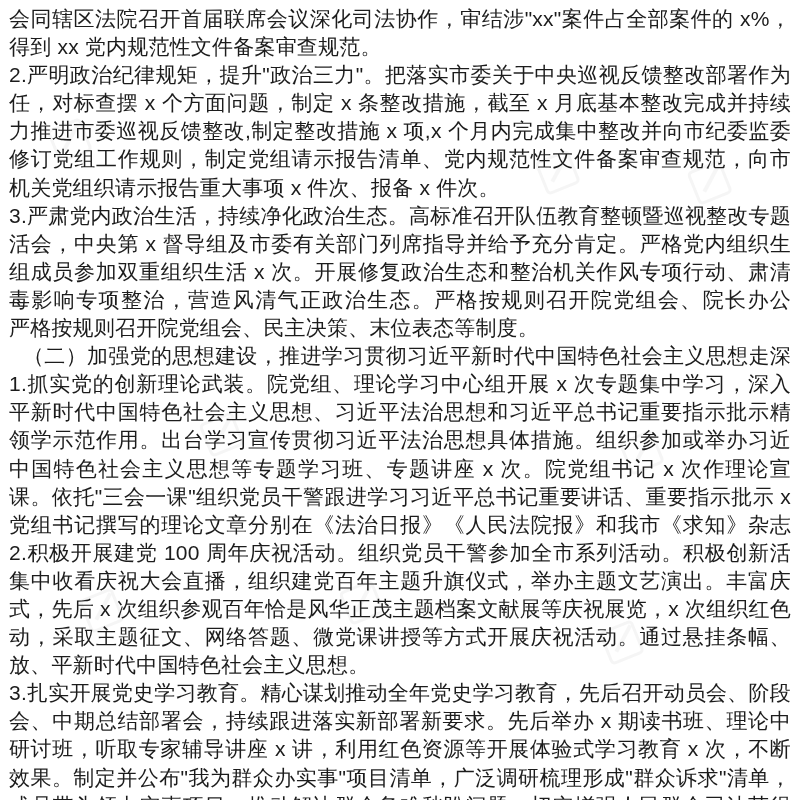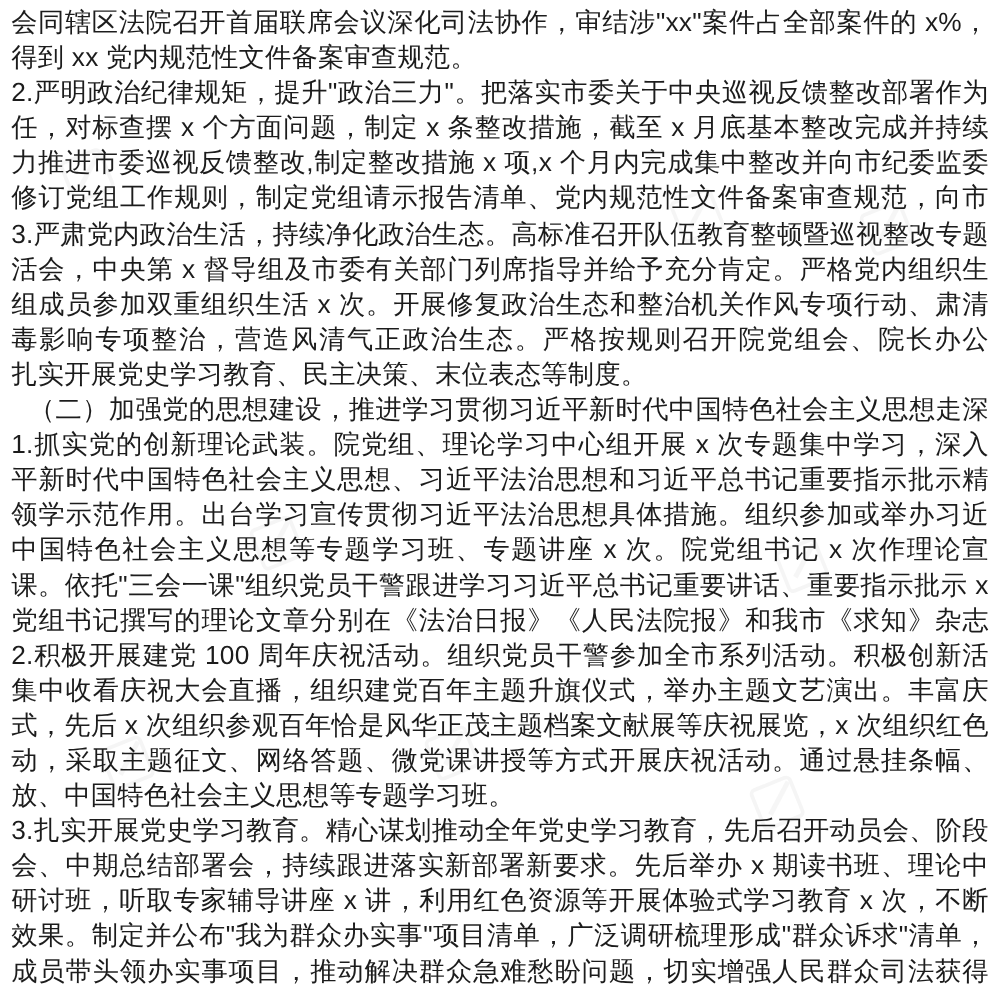--- a/index.html
+++ b/index.html
@@ -107,37 +107,38 @@
       </div>
   </div>
 
   <div class="doc">
       <div class="line full">会同辖区法院召开首届联席会议深化司法协作，审结涉"xx"案件占全部案件的 x%，先后两次</div>
       <div class="line">得到 xx 党内规范性文件备案审查规范。</div>
       <div class="line full">2.严明政治纪律规矩，提升"政治三力"。把落实市委关于中央巡视反馈整改部署作为政治责</div>
       <div class="line full">任，对标查摆 x 个方面问题，制定 x 条整改措施，截至 x 月底基本整改完成并持续深化。强</div>
       <div class="line full">力推进市委巡视反馈整改,制定整改措施 x 项,x 个月内完成集中整改并向市纪委监委报告。</div>
       <div class="line full">修订党组工作规则，制定党组请示报告清单、党内规范性文件备案审查规范，向市委及上级</div>
+      <div class="line">机关党组织请示报告重大事项 x 件次、报备 x 件次。</div>
       <div class="line full">3.严肃党内政治生活，持续净化政治生态。高标准召开队伍教育整顿暨巡视整改专题民主生</div>
       <div class="line full">活会，中央第 x 督导组及市委有关部门列席指导并给予充分肯定。严格党内组织生活，院党</div>
       <div class="line full">组成员参加双重组织生活 x 次。开展修复政治生态和整治机关作风专项行动、肃清 xxx 等流</div>
       <div class="line full">毒影响专项整治，营造风清气正政治生态。严格按规则召开院党组会、院长办公会，院党组</div>
-      <div class="line">扎实开展党史学习教育、民主决策、末位表态等制度。</div>
+      <div class="line">严格按规则召开院党组会、民主决策、末位表态等制度。</div>
       <div class="line full indent">（二）加强党的思想建设，推进学习贯彻习近平新时代中国特色社会主义思想走深走实</div>
       <div class="line full">1.抓实党的创新理论武装。院党组、理论学习中心组开展 x 次专题集中学习，深入学习习近</div>
       <div class="line full">平新时代中国特色社会主义思想、习近平法治思想和习近平总书记重要指示批示精神，发挥</div>
       <div class="line full">领学示范作用。出台学习宣传贯彻习近平法治思想具体措施。组织参加或举办习近平新时代</div>
       <div class="line full">中国特色社会主义思想等专题学习班、专题讲座 x 次。院党组书记 x 次作理论宣讲、讲党</div>
       <div class="line full">课。依托"三会一课"组织党员干警跟进学习习近平总书记重要讲话、重要指示批示 x 篇。院</div>
       <div class="line full">党组书记撰写的理论文章分别在《法治日报》《人民法院报》和我市《求知》杂志发表。</div>
       <div class="line full">2.积极开展建党 100 周年庆祝活动。组织党员干警参加全市系列活动。积极创新活动载体，</div>
       <div class="line full">集中收看庆祝大会直播，组织建党百年主题升旗仪式，举办主题文艺演出。丰富庆祝内容形</div>
       <div class="line full">式，先后 x 次组织参观百年恰是风华正茂主题档案文献展等庆祝展览，x 次组织红色观影活</div>
       <div class="line full">动，采取主题征文、网络答题、微党课讲授等方式开展庆祝活动。通过悬挂条幅、电子屏播</div>
-      <div class="line">放、中国特色社会主义思想等专题学习班。</div>
+      <div class="line">放、平新时代中国特色社会主义思想。</div>
       <div class="line full">3.扎实开展党史学习教育。精心谋划推动全年党史学习教育，先后召开动员会、阶段性推动</div>
       <div class="line full">会、中期总结部署会，持续跟进落实新部署新要求。先后举办 x 期读书班、理论中心组学习</div>
       <div class="line full">研讨班，听取专家辅导讲座 x 讲，利用红色资源等开展体验式学习教育 x 次，不断深化学习</div>
       <div class="line full">效果。制定并公布"我为群众办实事"项目清单，广泛调研梳理形成"群众诉求"清单，院党组</div>
       <div class="line full">成员带头领办实事项目，推动解决群众急难愁盼问题，切实增强人民群众司法获得感。</div>
     </div>
 
 </div>
 
 </body></html>

